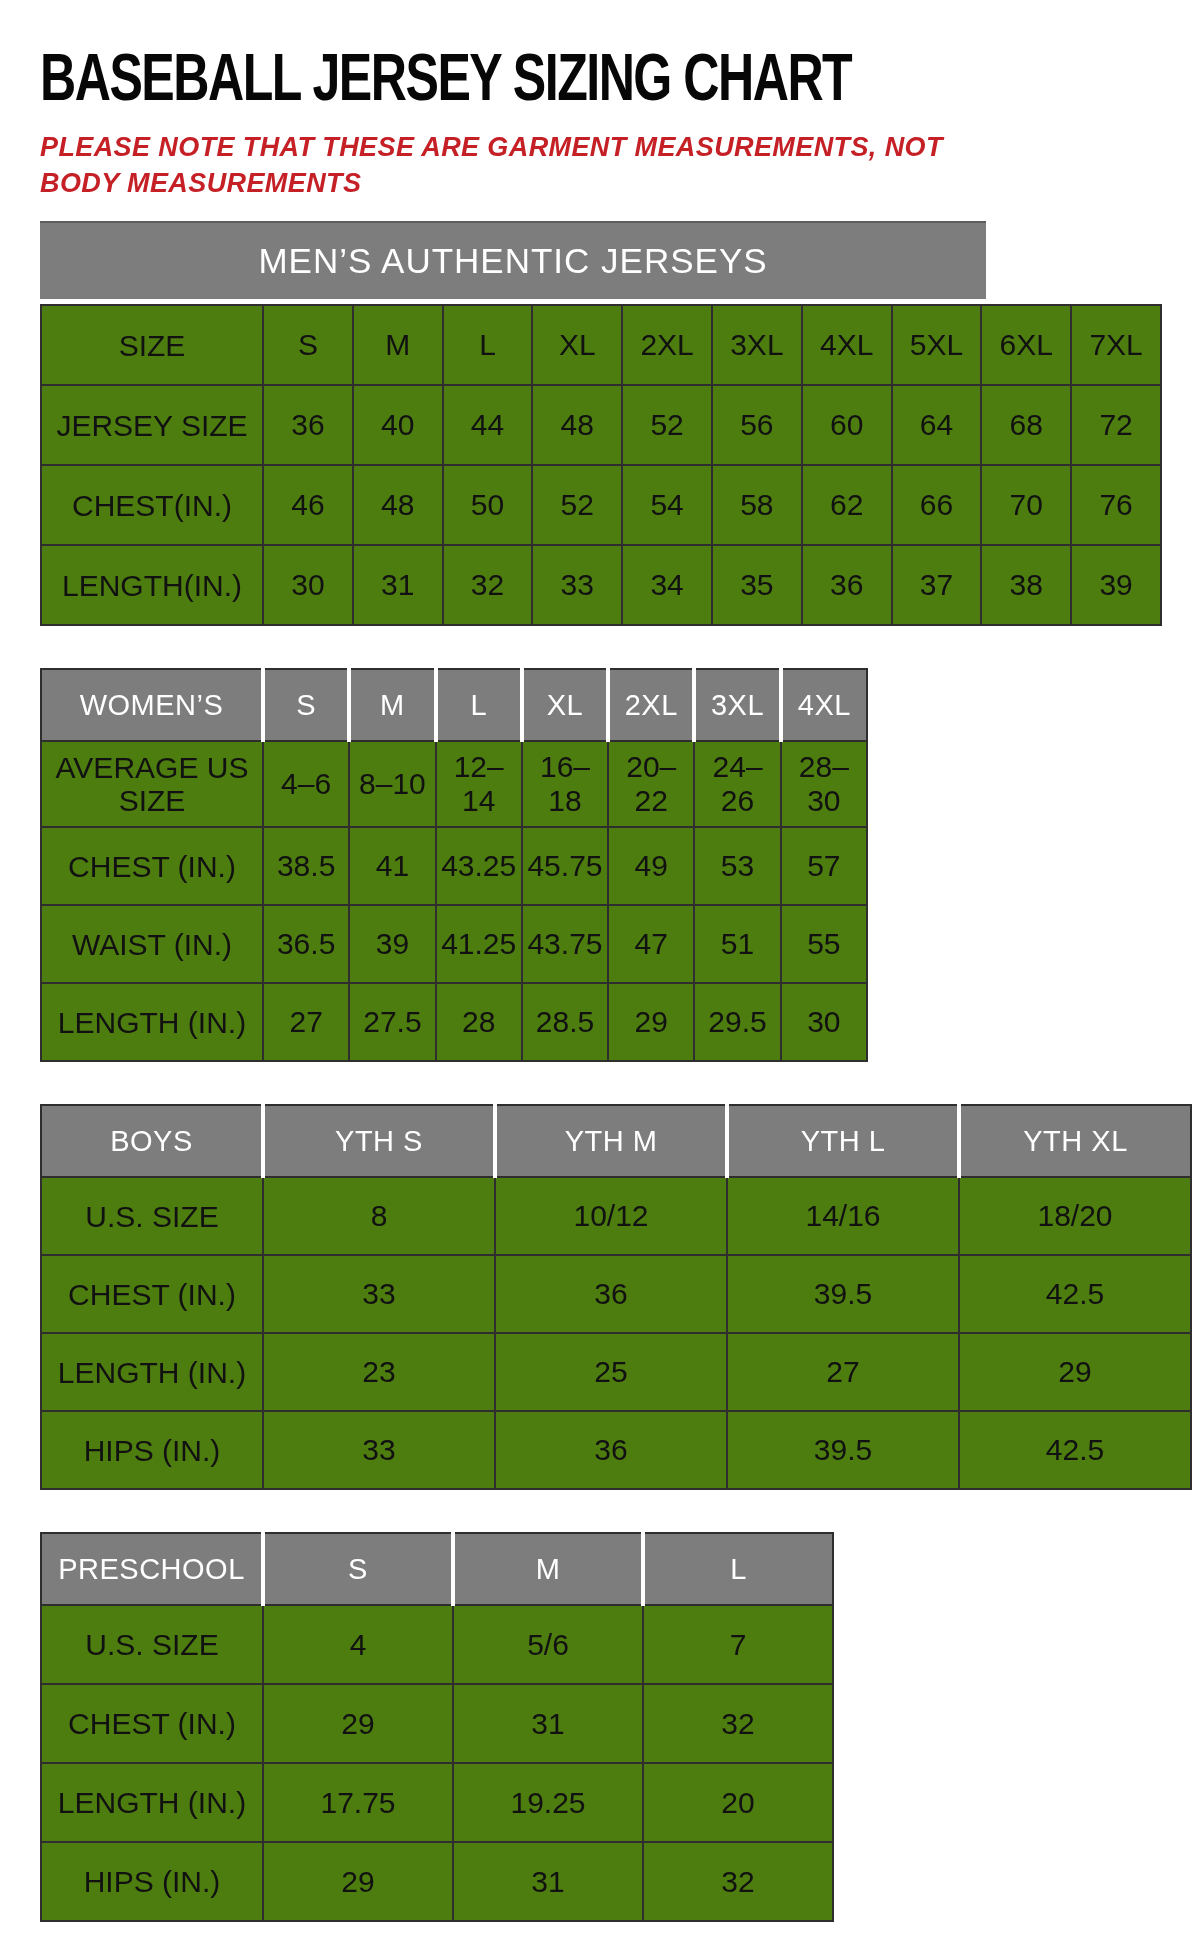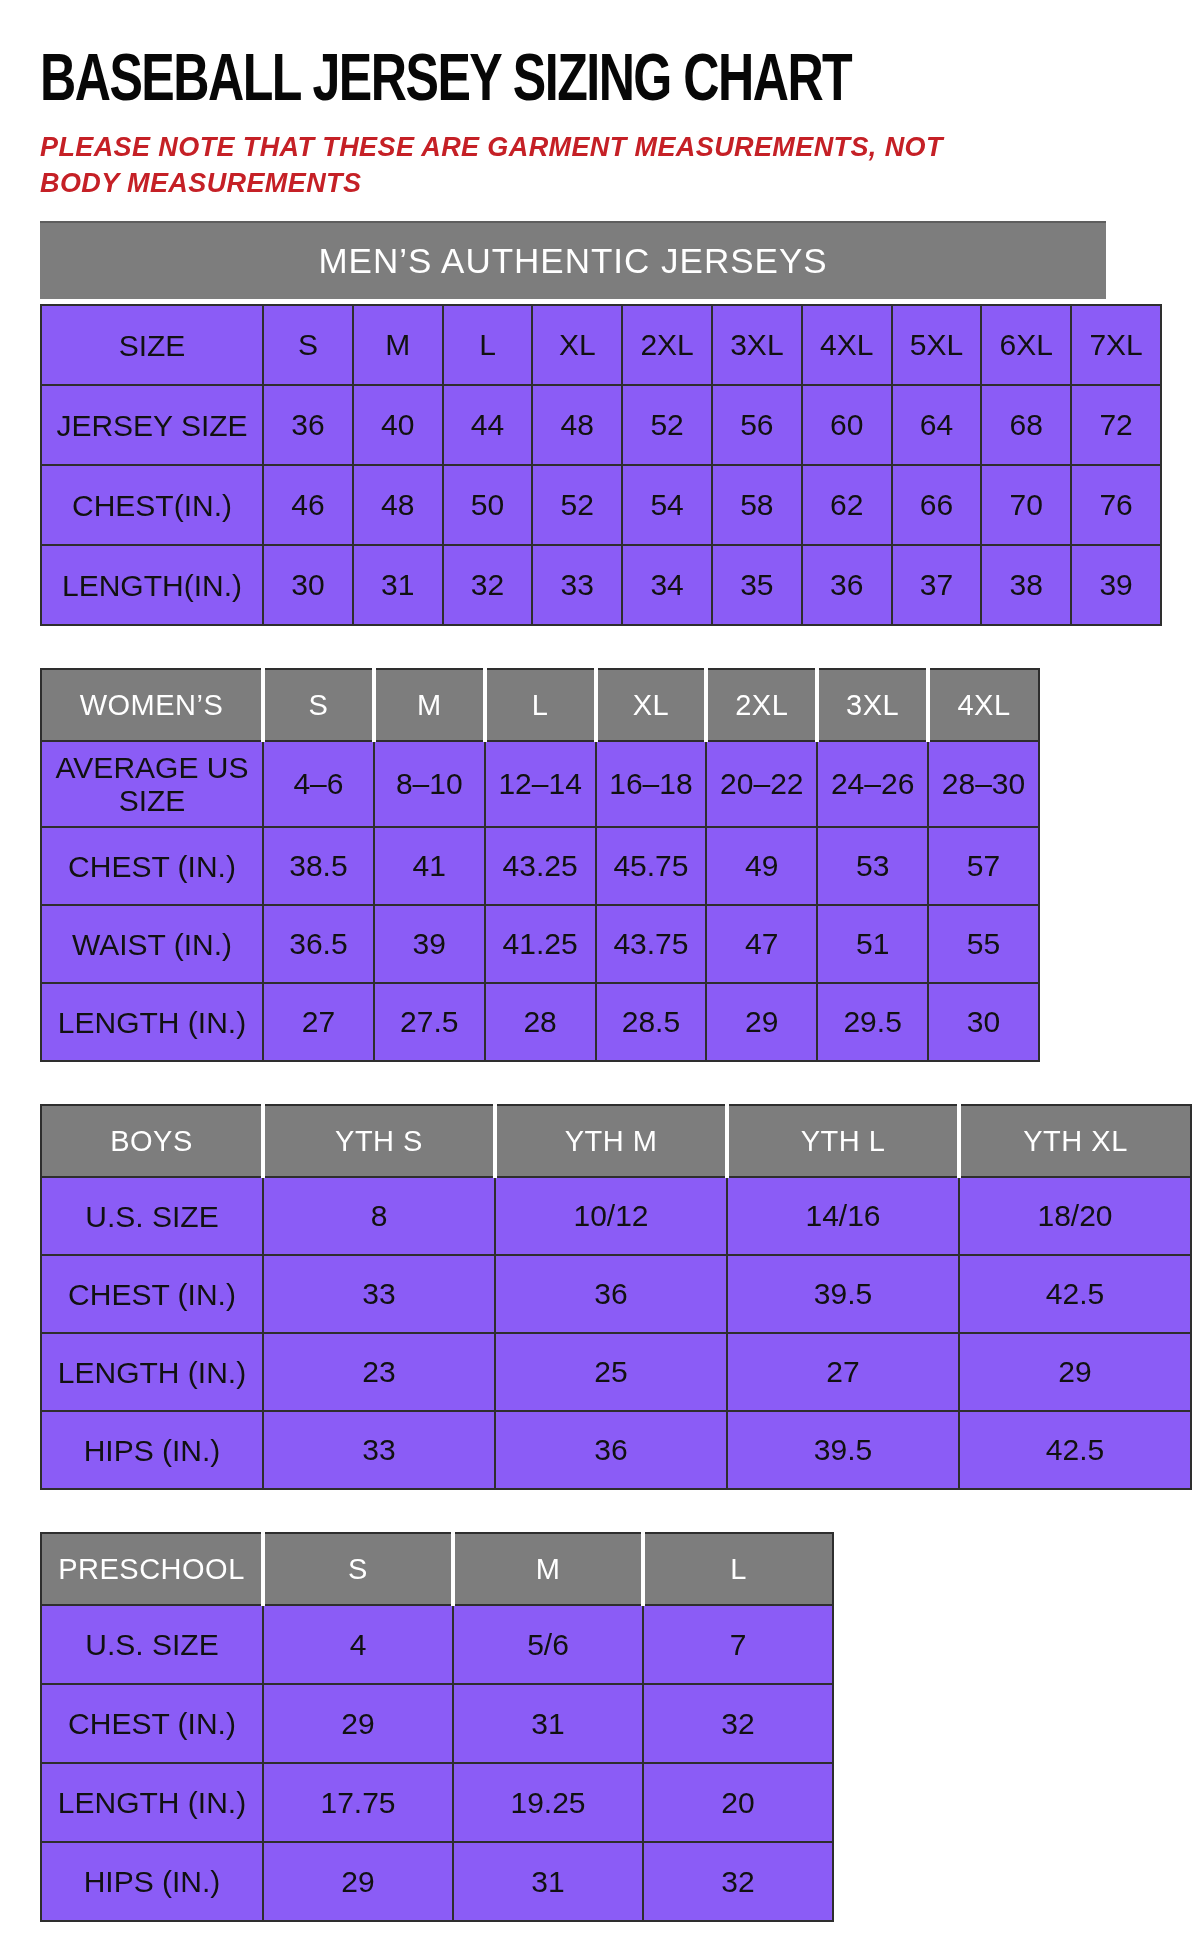--- a/index.html
+++ b/index.html
@@ -39,39 +39,39 @@
     color:var(--red);
     font-size:27px;
     font-weight:bold;
     letter-spacing:0.4px;
     line-height:1.32;
     font-style:italic;
   }
   
   .block{margin:0 0 42px 0;}
   .banner{
-    width:1066px;
+    width:946px;
     height:78px;
     background:var(--gray);
     border-top:2px solid #5e5e5e;
     margin-bottom:5px;
     color:#ffffff;
     font-size:35px;
     letter-spacing:1px;
     display:flex;
     align-items:center;
     justify-content:center;
   }
   table.tbl{
     border-collapse:collapse;
     table-layout:fixed;
-    background:#8b5cf6;
+    background:#4d7c0f;
   }
   .tbl-mens{width:1122px;}
-  .tbl-womens{width:1000px;}
+  .tbl-womens{width:828px;}
   .tbl-boys{width:1152px;}
   .tbl-pre{width:794px;}
   .tbl td,.tbl th{
     border:2px solid var(--border);
     text-align:center;
     vertical-align:middle;
     font-weight:normal;
     font-size:30px;
     color:var(--ink);
     padding:2px 4px;

